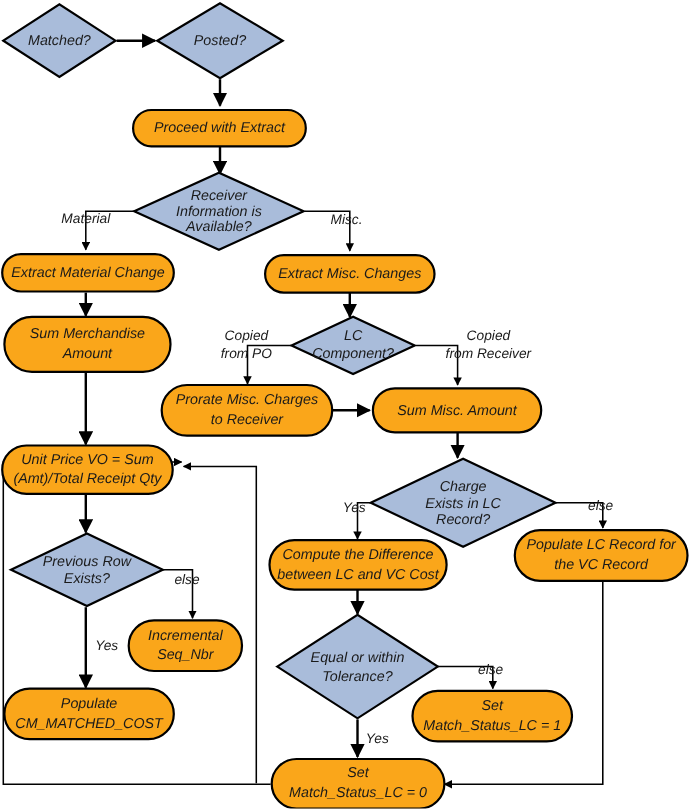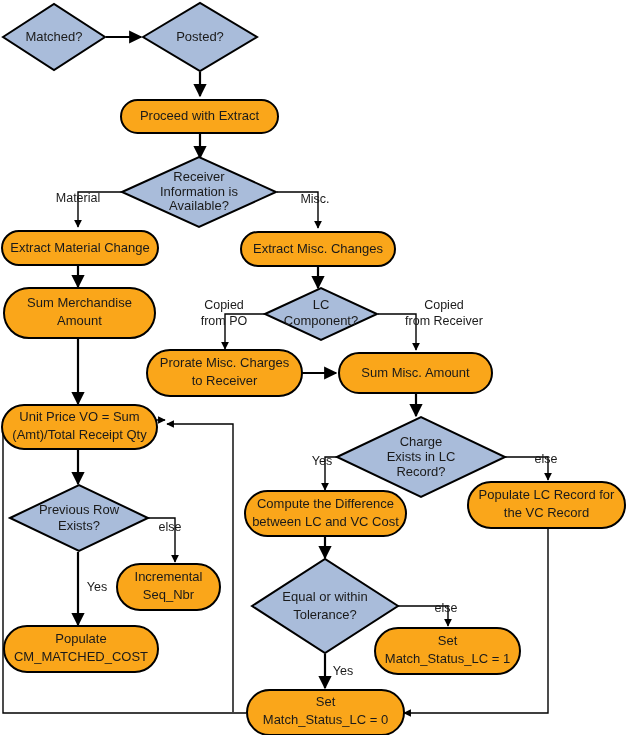--- a/index.html
+++ b/index.html
@@ -10,20 +10,21 @@
   body {
     width: 627px;
     height: 735px;
     font-family: "Liberation Sans", sans-serif;
     overflow: hidden;
   }
   #flow-root {
     position: relative;
     width: 627px;
     height: 735px;
+    font-style: italic;
   }
   svg#flow-svg {
     display: block;
     width: 627px;
     height: 735px;
   }
   .node-shape {
     stroke: #000000;
     stroke-width: 2;
   }

